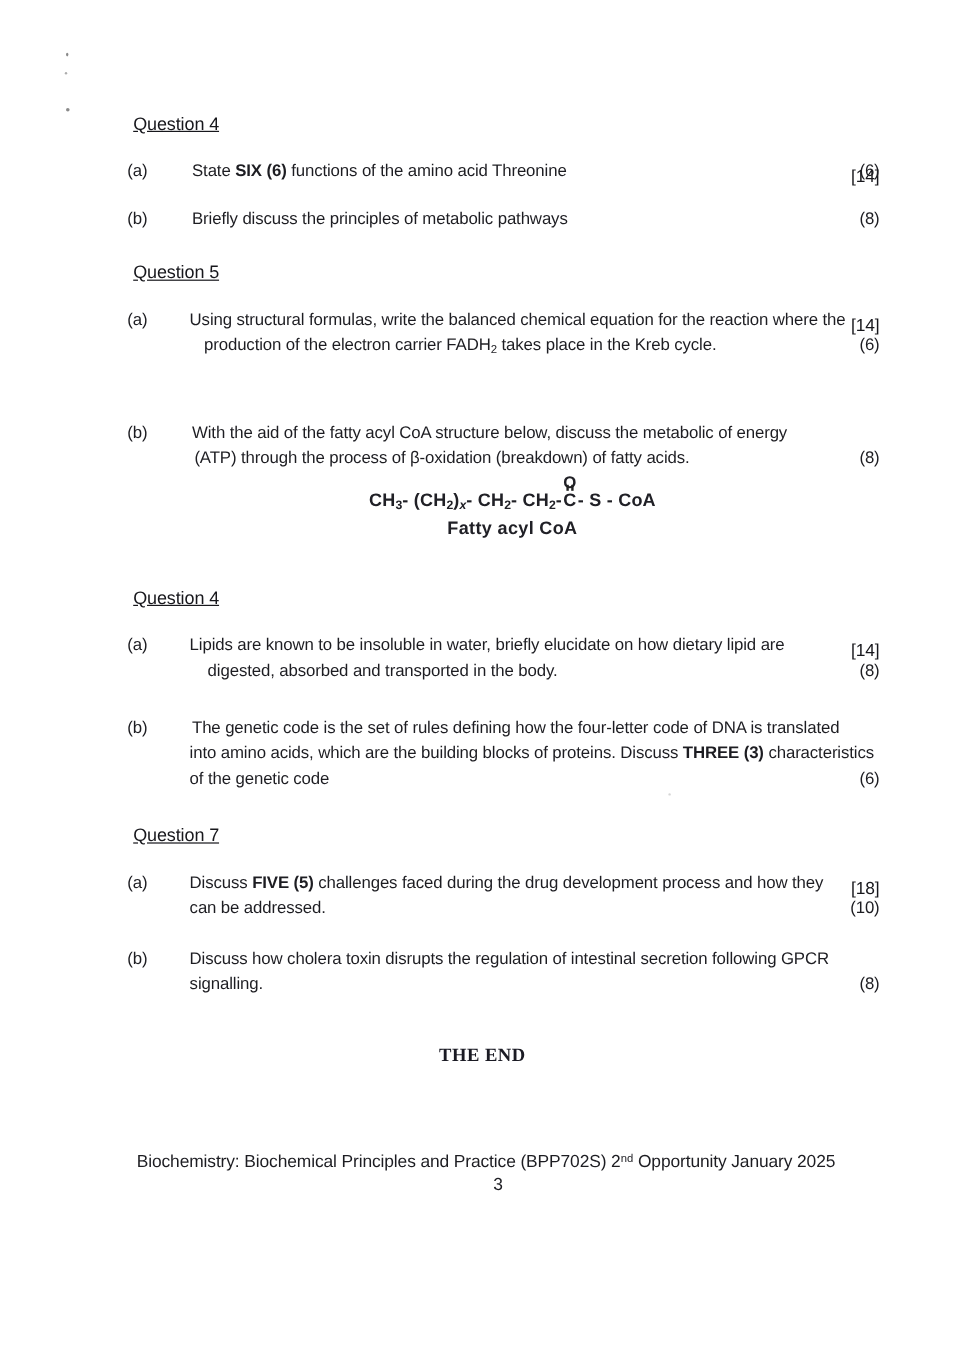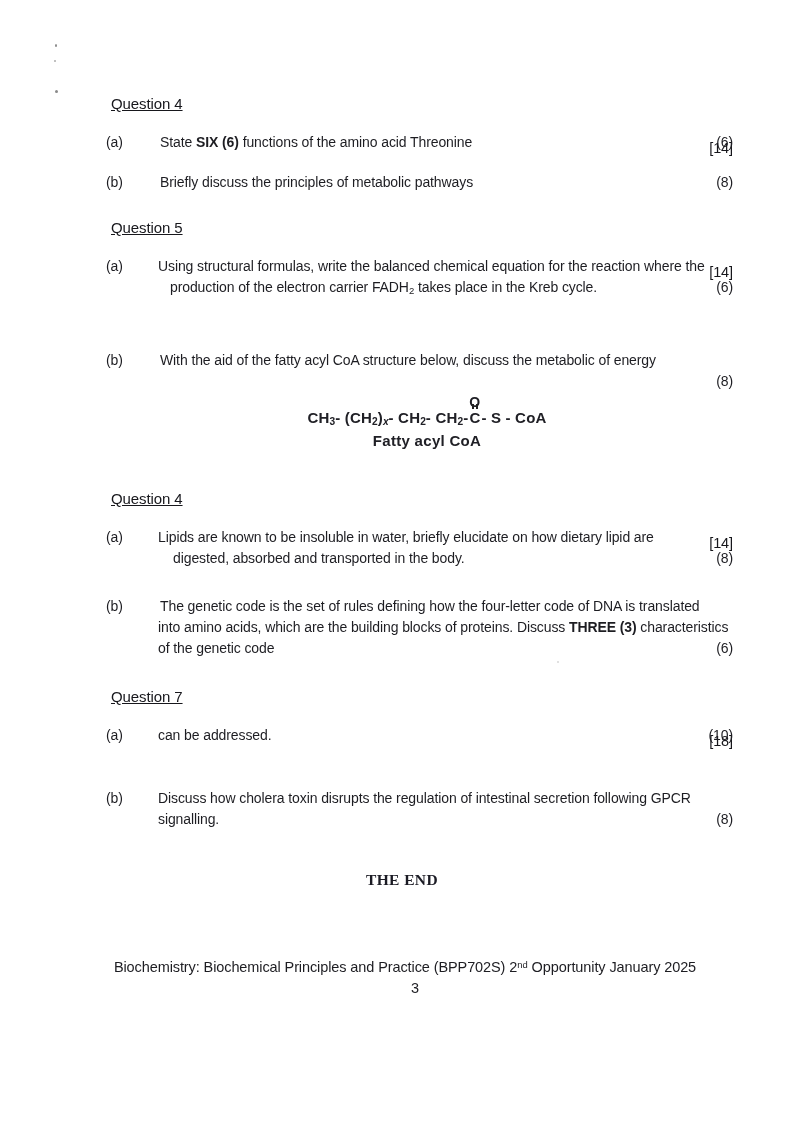--- a/index.html
+++ b/index.html
@@ -101,21 +101,21 @@
       <span class="ilabel">(a)</span>
       <div class="itext">
         <div class="tline"><span><span>Using structural formulas, write the balanced chemical equation for the reaction where the</span></span></div>
         <div class="tline" style="padding-left:12px"><span><span>production of the electron carrier FADH</span><sub>2</sub><span> takes place in the Kreb cycle.</span></span><span class="marks">(6)</span></div>
       </div>
     </div>
     <div class="item" style="top:350px">
       <span class="ilabel">(b)</span>
       <div class="itext">
         <div class="tline" style="padding-left:2px"><span><span>With the aid of the fatty acyl CoA structure below, discuss the metabolic of energy</span></span></div>
-        <div class="tline" style="padding-left:4px"><span class="marks">(8)</span></div>
+        <div class="tline" style="padding-left:4px"><span><span>(ATP) through the process of β-oxidation (breakdown) of fatty acids.</span></span><span class="marks">(8)</span></div>
       </div>
     </div>
 
     <div class="formula">
       <span><span>CH</span><sub>3</sub><span>- (CH</span><sub>2</sub><span>)</span><sub class="i">x</sub><span>- CH</span><sub>2</sub><span>- CH</span><sub>2</sub><span>-</span></span><span class="c-wrap"><span class="c-o">O</span><span class="c-bond"></span><span>C</span></span><span><span>- S - CoA</span></span>
     </div>
     <div class="fcaption">Fatty acyl CoA</div>
 
     <div class="qhead" style="top:490px">
       <span class="qtitle">Question 4</span>
@@ -137,20 +137,21 @@
       </div>
     </div>
 
     <div class="qhead" style="top:688px">
       <span class="qtitle">Question 7</span>
       <span class="qtotal">[18]</span>
     </div>
     <div class="item" style="top:725px">
       <span class="ilabel">(a)</span>
       <div class="itext">
+        <div class="tline"><span><span>Discuss </span><span class="b">FIVE (5)</span><span> challenges faced during the drug development process and how they</span></span></div>
         <div class="tline"><span><span>can be addressed.</span></span><span class="marks">(10)</span></div>
       </div>
     </div>
     <div class="item" style="top:788px">
       <span class="ilabel">(b)</span>
       <div class="itext">
         <div class="tline"><span><span>Discuss how cholera toxin disrupts the regulation of intestinal secretion following GPCR</span></span></div>
         <div class="tline"><span><span>signalling.</span></span><span class="marks">(8)</span></div>
       </div>
     </div>

